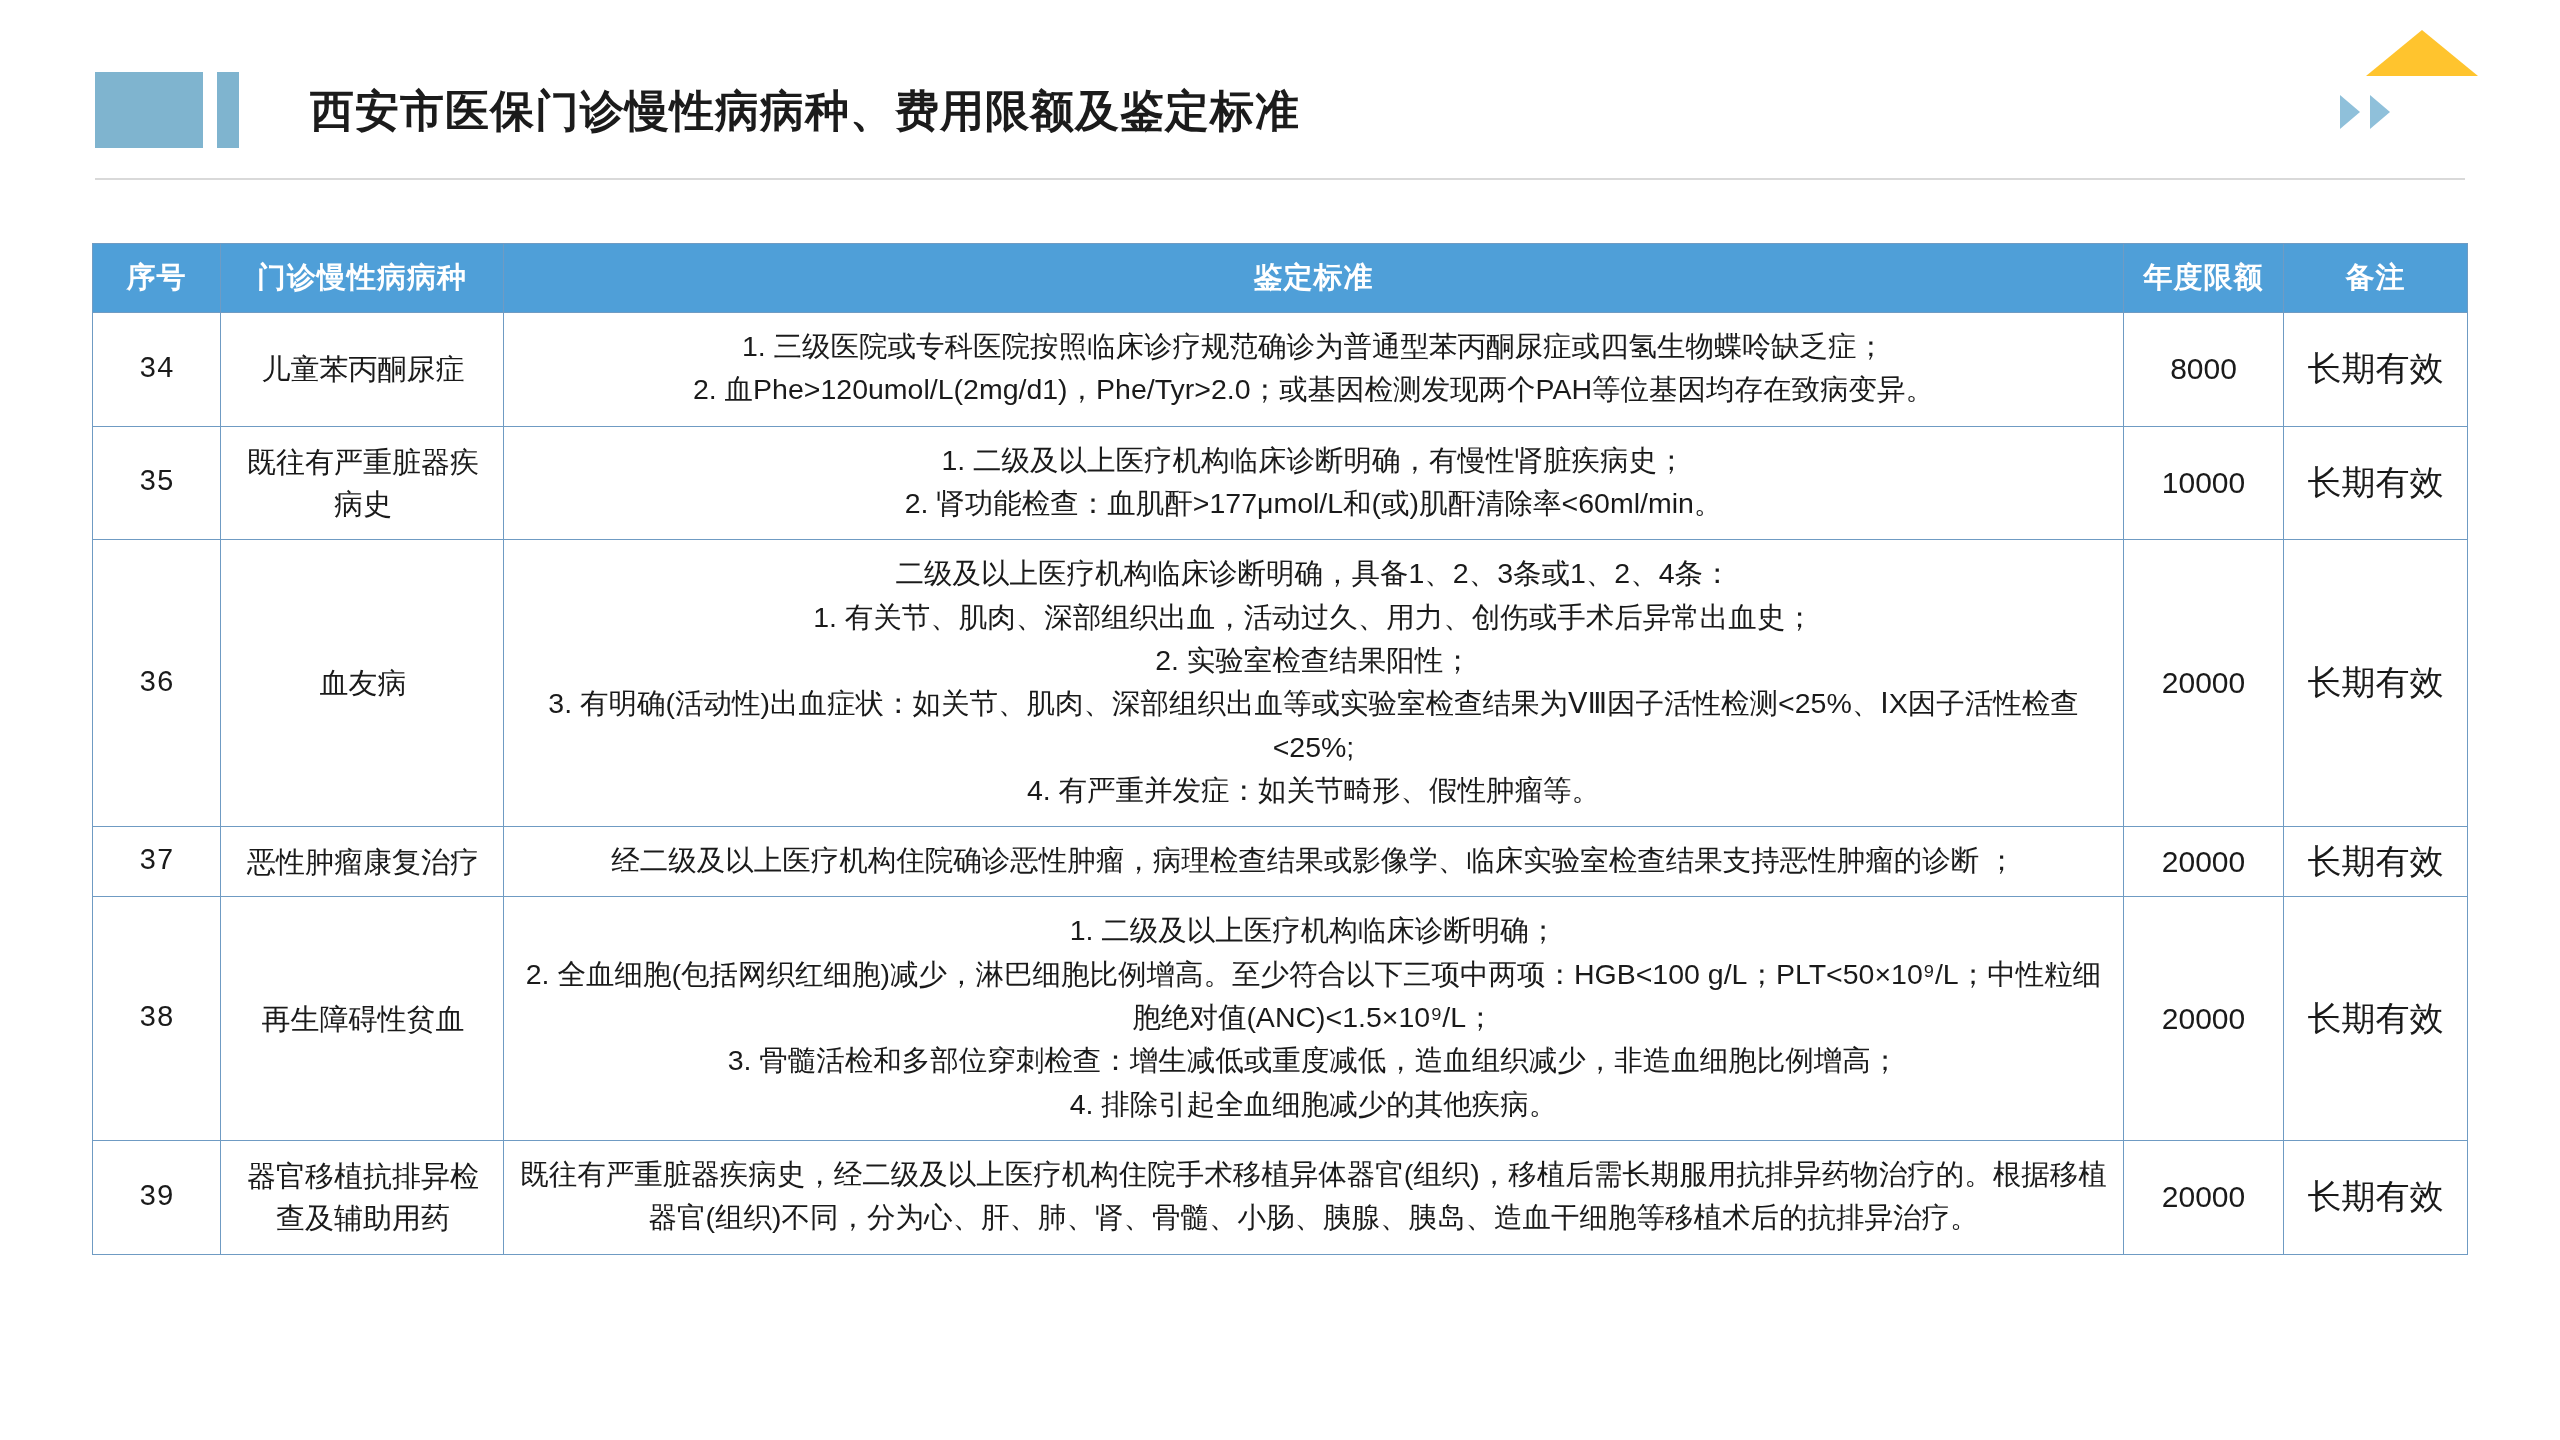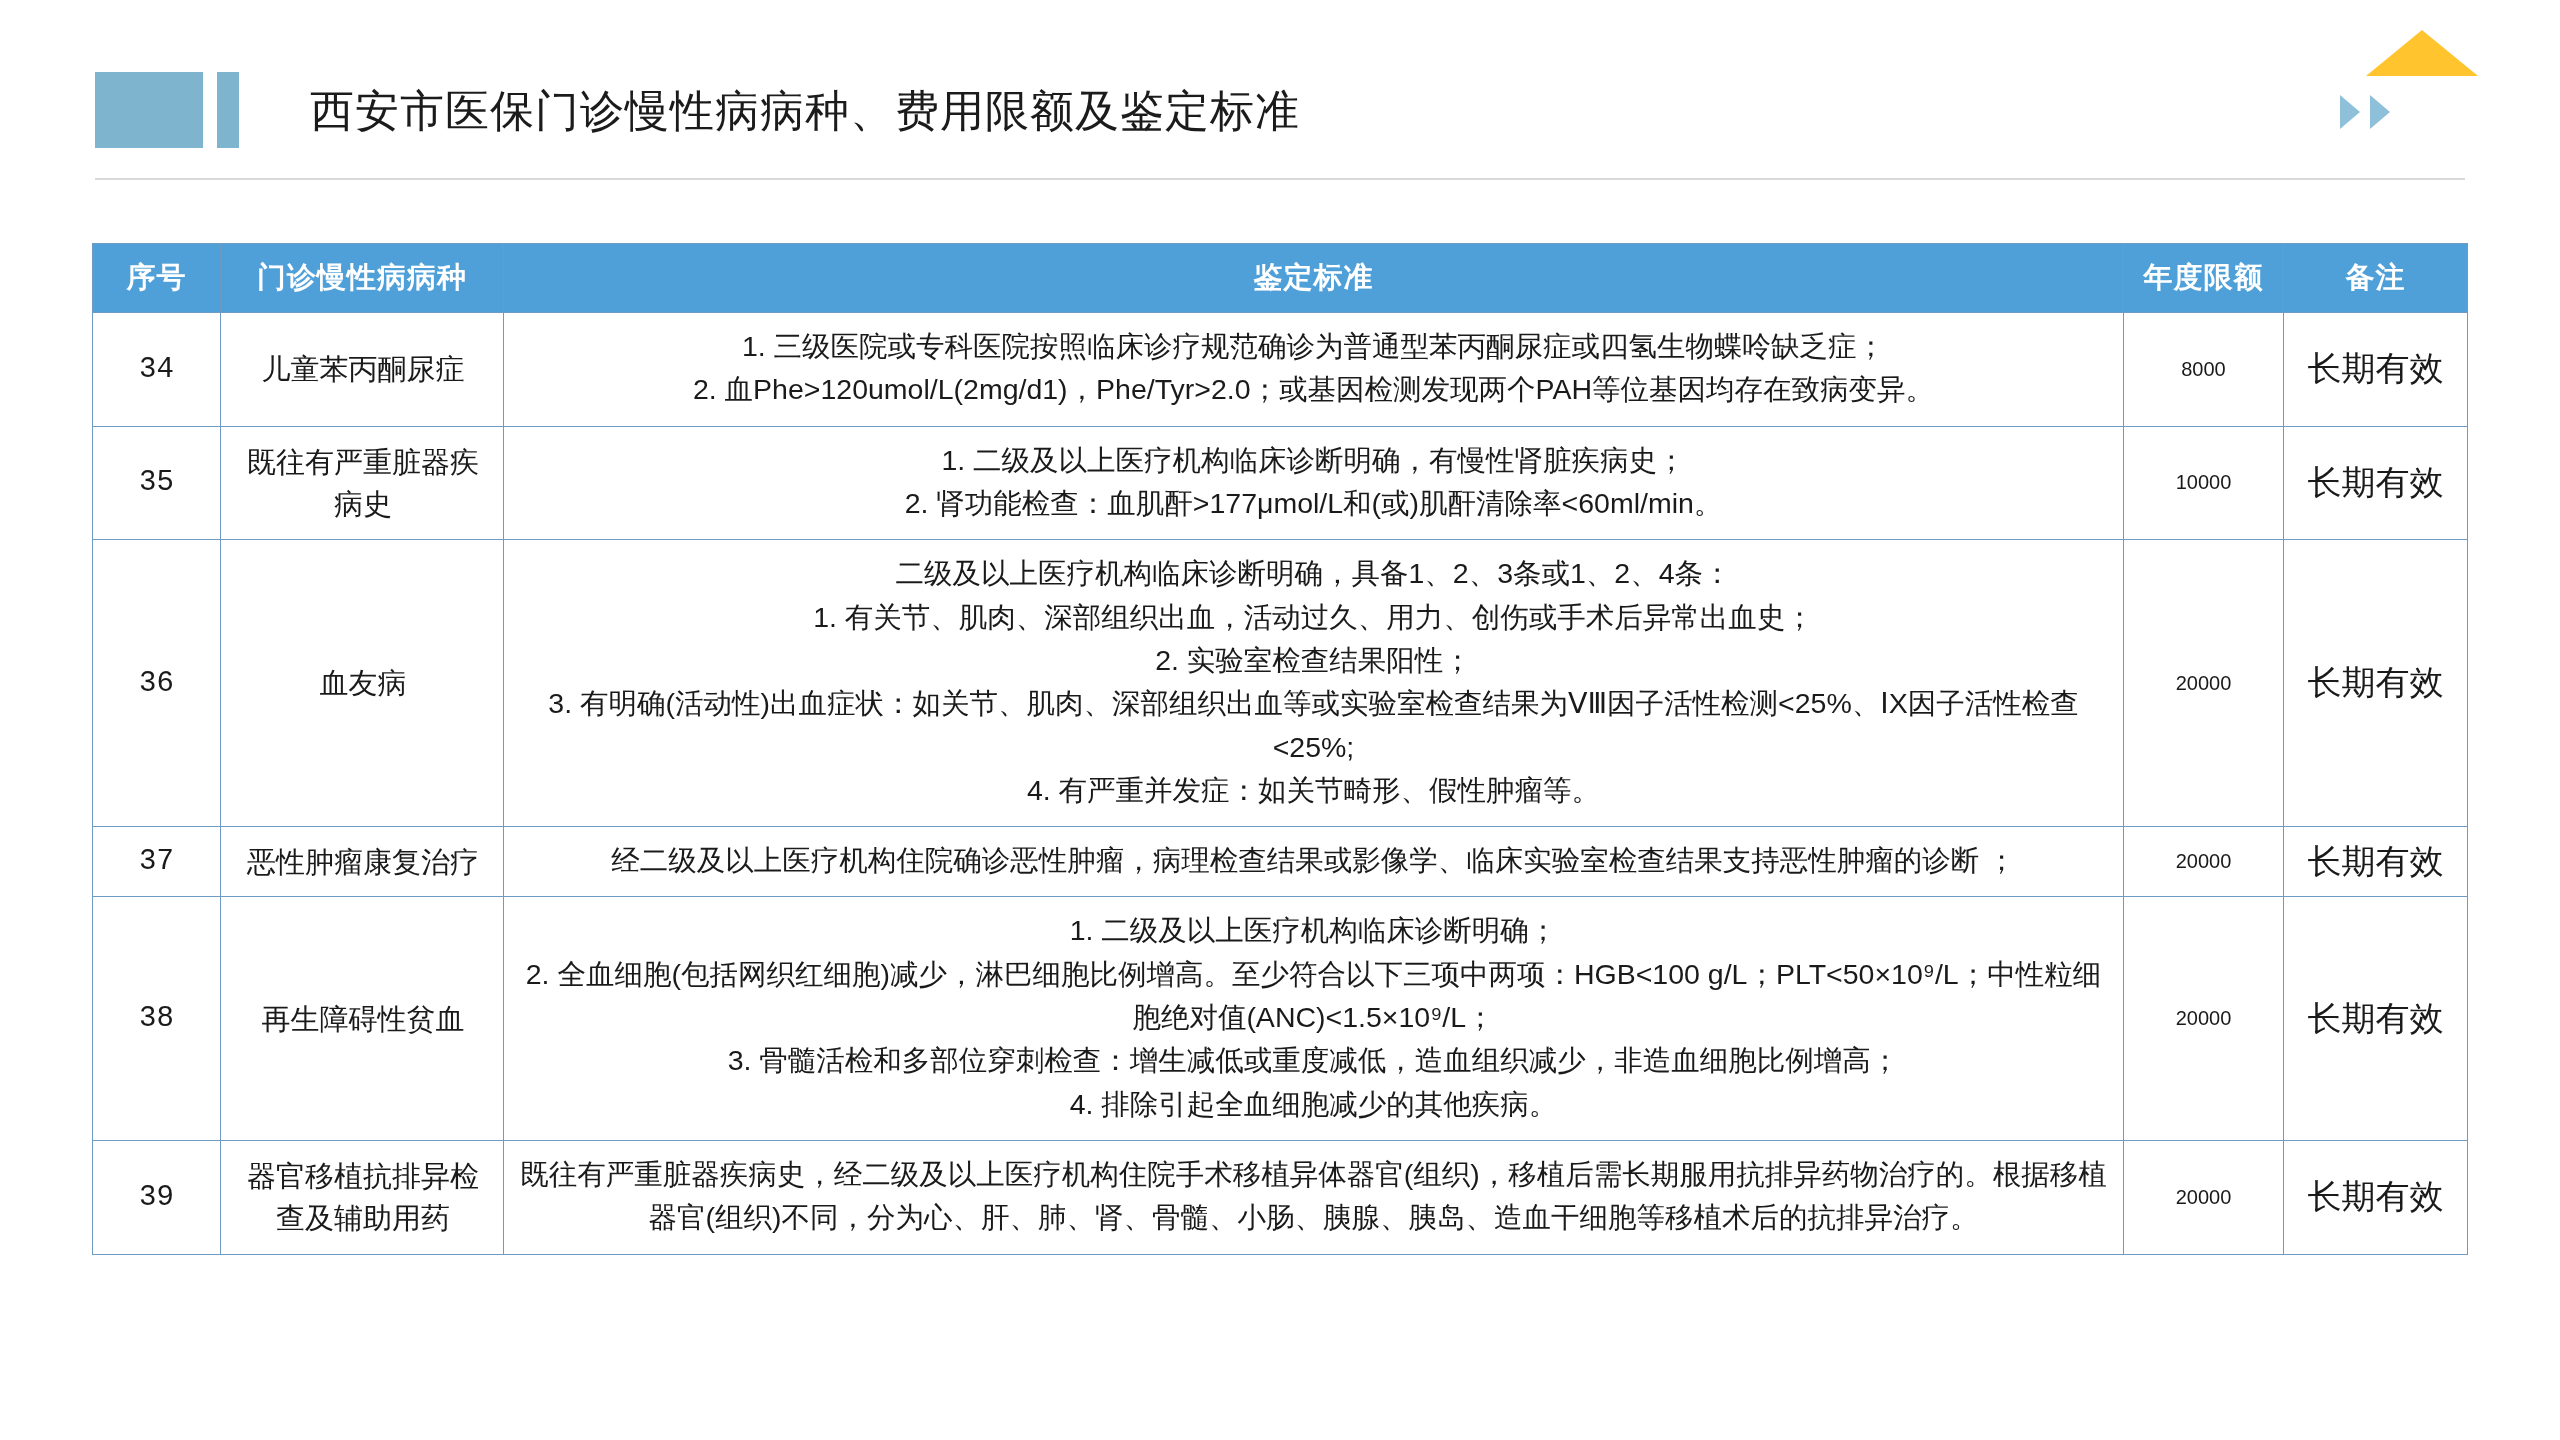--- a/index.html
+++ b/index.html
@@ -38,21 +38,21 @@
   .bar-narrow {
     width: 22px;
     height: 76px;
     background: #7fb4cf;
   }
   .header-title {
     position: absolute;
     left: 310px;
     top: 82px;
     font-size: 44px;
-    font-weight: normal;
+    font-weight: bold;
     letter-spacing: 1px;
     color: #1b1b1b;
     white-space: nowrap;
   }
   .header-rule {
     position: absolute;
     left: 95px;
     right: 95px;
     top: 178px;
     height: 2px;
@@ -127,21 +127,21 @@
     line-height: 1.45;
   }
   td.c-std {
     font-size: 28.5px;
     padding: 12px 14px 14px 14px;
     line-height: 1.52;
     text-align: left;
   }
   td.c-limit {
     text-align: center;
-    font-size: 20px;
+    font-size: 30px;
   }
   td.c-remark {
     text-align: center;
     font-size: 34px;
   }
   td.c-std .line { white-space: pre-wrap; }
 </style>
 </head>
 <body>
 

